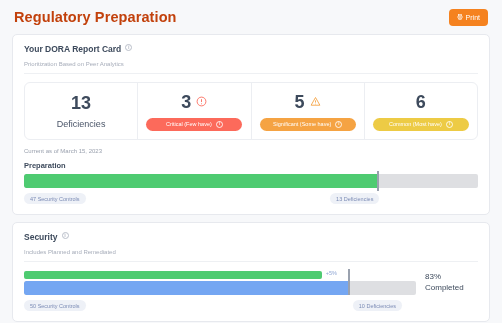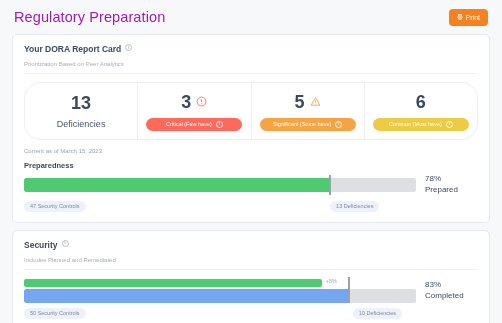--- a/index.html
+++ b/index.html
@@ -11,21 +11,21 @@
   }
   .page { width: 502px; height: 323px; padding: 0 12px; position: relative; }
 
   
   .header {
     height: 34px;
     display: flex; align-items: center; justify-content: space-between;
     padding: 0 2px;
   }
   .page-title {
-    font-size: 14.5px; font-weight: normal; color: #a21caf; letter-spacing: .1px;
+    font-size: 14.5px; font-weight: bold; color: #c2410c; letter-spacing: .1px;
   }
   .print-btn {
     background: #f5821f; color: #fff;
     border: none; border-radius: 4px;
     height: 17px; padding: 0 8px;
     display: flex; align-items: center; gap: 3px;
     font-size: 7px; font-family: "Liberation Sans", sans-serif;
     cursor: pointer;
   }
   .print-btn svg { display: block; }
@@ -53,21 +53,21 @@
     border: 1px solid #b9bec9; border-radius: 50%;
     align-items: center; justify-content: center;
     font-size: 5.5px; color: #b9bec9; line-height: 1;
     font-style: normal;
   }
   .info-icon.on-badge { border-color: rgba(255,255,255,.85); color: #fff; }
 
   
   .metrics {
     margin: 8px 11px 0 11px;
-    border: 1px solid #eceef2; border-radius: 17px;
+    border: 1px solid #eceef2; border-radius: 6px;
     display: flex; height: 58px;
   }
   .metric {
     flex: 1; display: flex; flex-direction: column;
     align-items: center; justify-content: center; gap: 6px;
     border-right: 1px solid #eceef2; position: relative;
   }
   .metric:last-child { border-right: none; }
   .metric-top { display: flex; align-items: center; gap: 5px; height: 20px; }
   .metric-value { font-size: 18px; font-weight: bold; color: #3d4a5c; line-height: 1; }
@@ -218,31 +218,27 @@
         <div class="badge common">
           <span>Common (Most have)</span>
           <i class="info-icon on-badge">i</i>
         </div>
       </div>
     </div>
 
     <div class="asof">Current as of March 15, 2023</div>
 
     <div class="prog-block">
-      <div class="prog-title">Preparedness</div>
+      <div class="prog-title">Preparation</div>
       <div class="prog-row">
         <div class="track-wrap">
           <div class="track">
             <div class="fill green" id="prep-fill" style="width: 78%;"></div>
           </div>
           <div class="marker" id="prep-marker" style="left: calc(78% - 1px);"></div>
-        </div>
-        <div class="pct-side">
-          <div>78%</div>
-          <div>Prepared</div>
         </div>
       </div>
       <div class="pill-row">
         <div class="pill" style="left:0">47 Security Controls</div>
         <div class="pill" id="prep-pill-right" style="left: calc(78% - 48px);">13 Deficiencies</div>
       </div>
     </div>
   </div>
 
   <div class="card">

